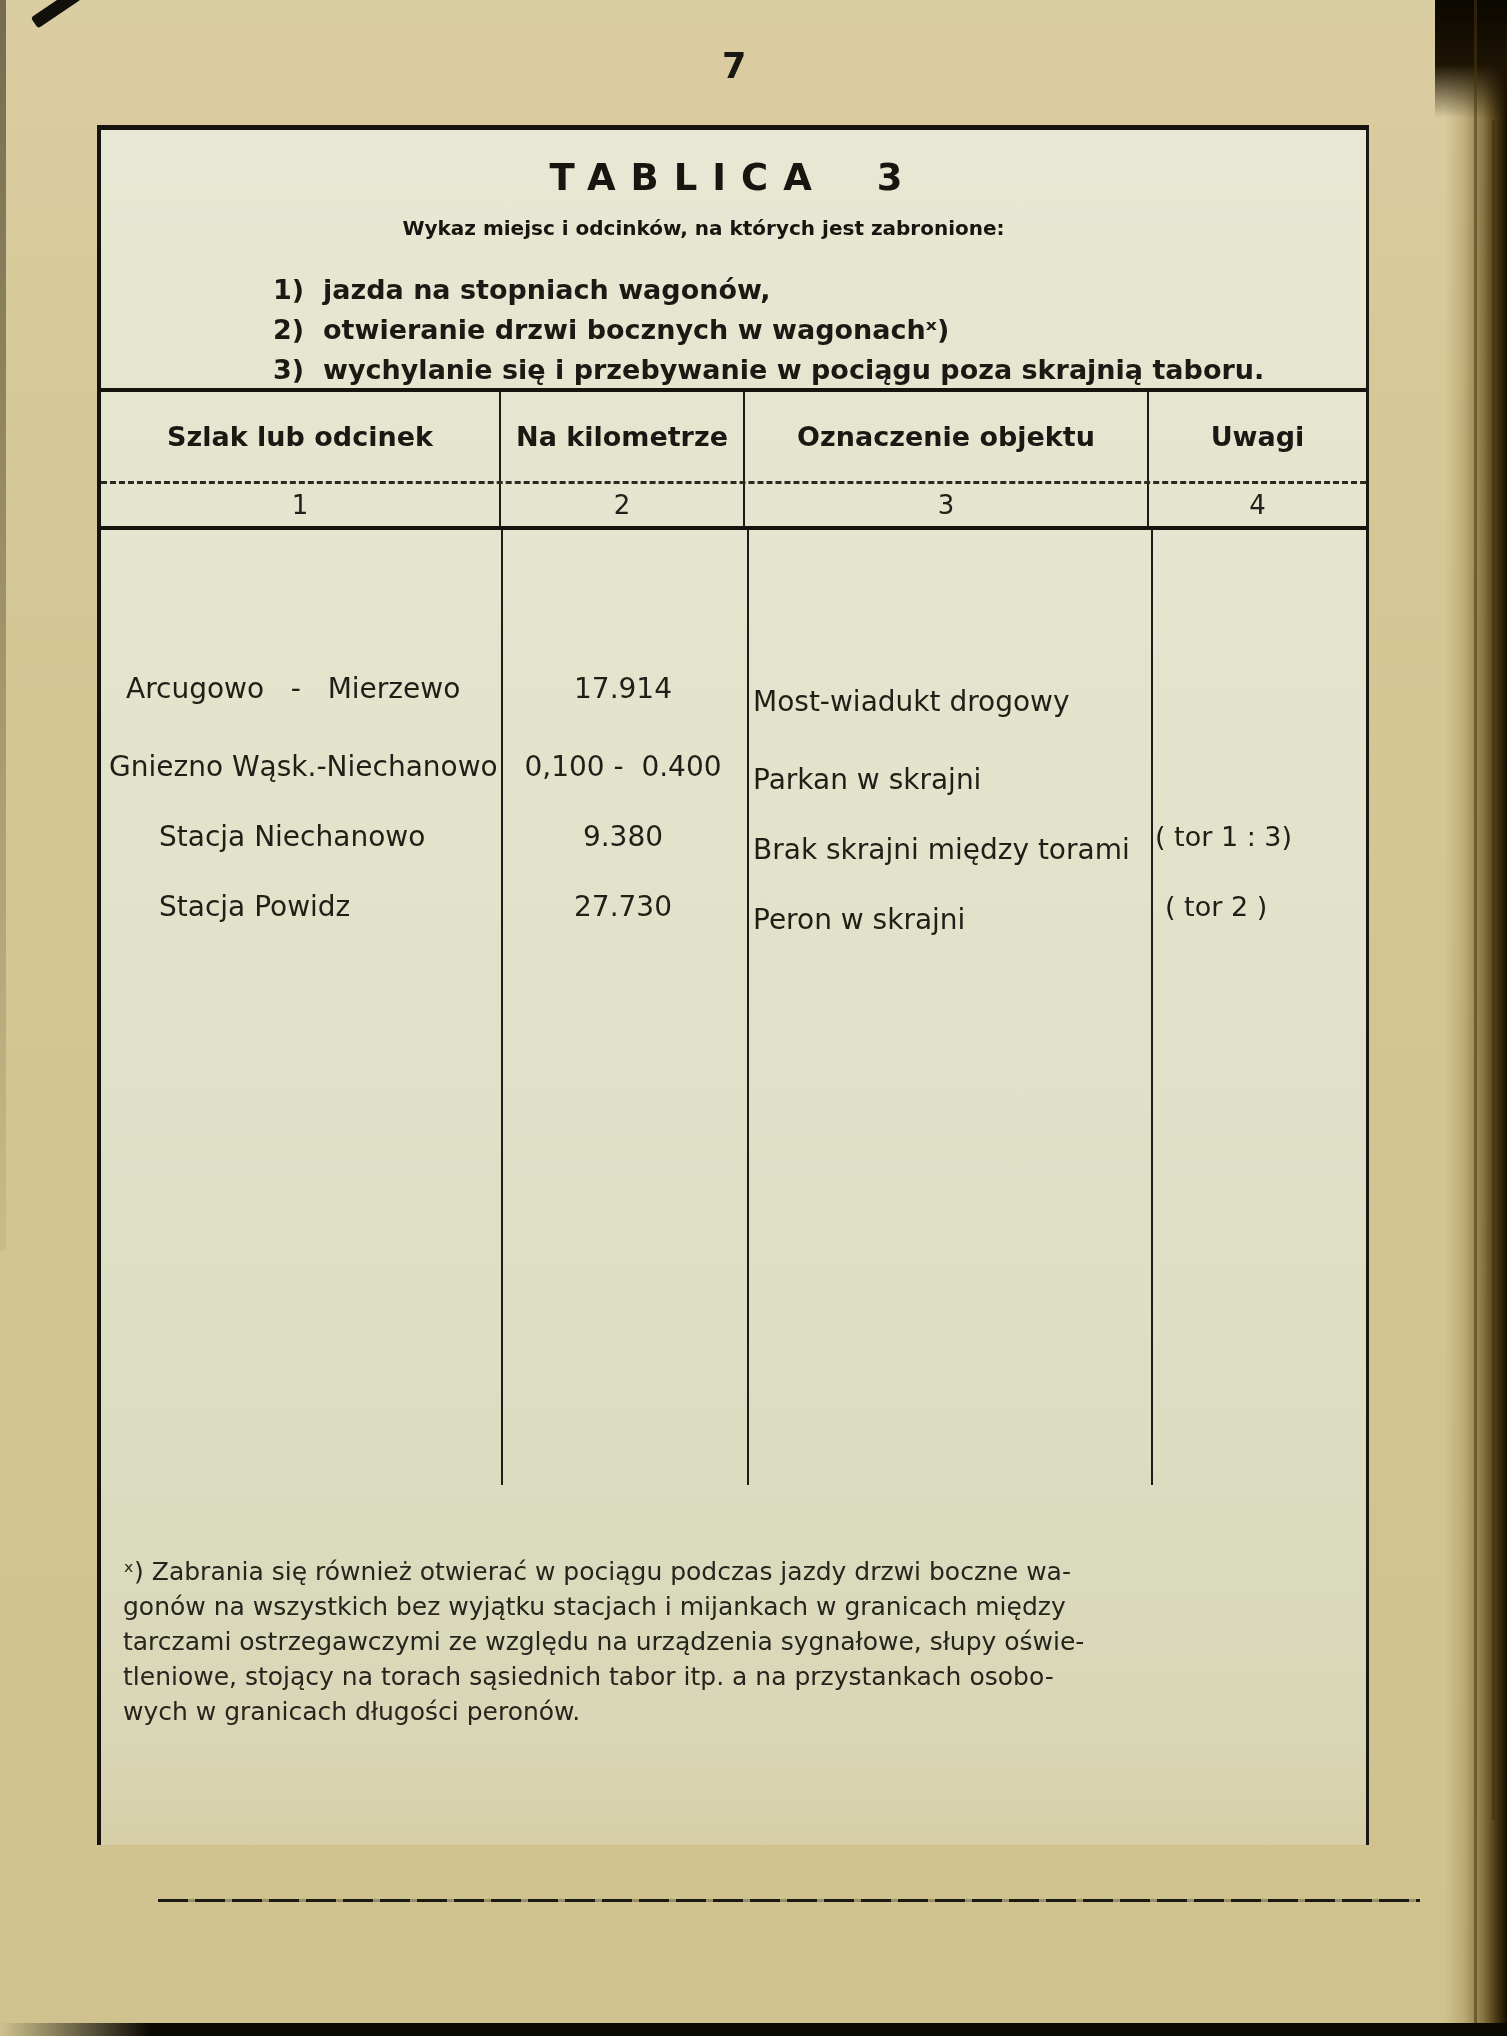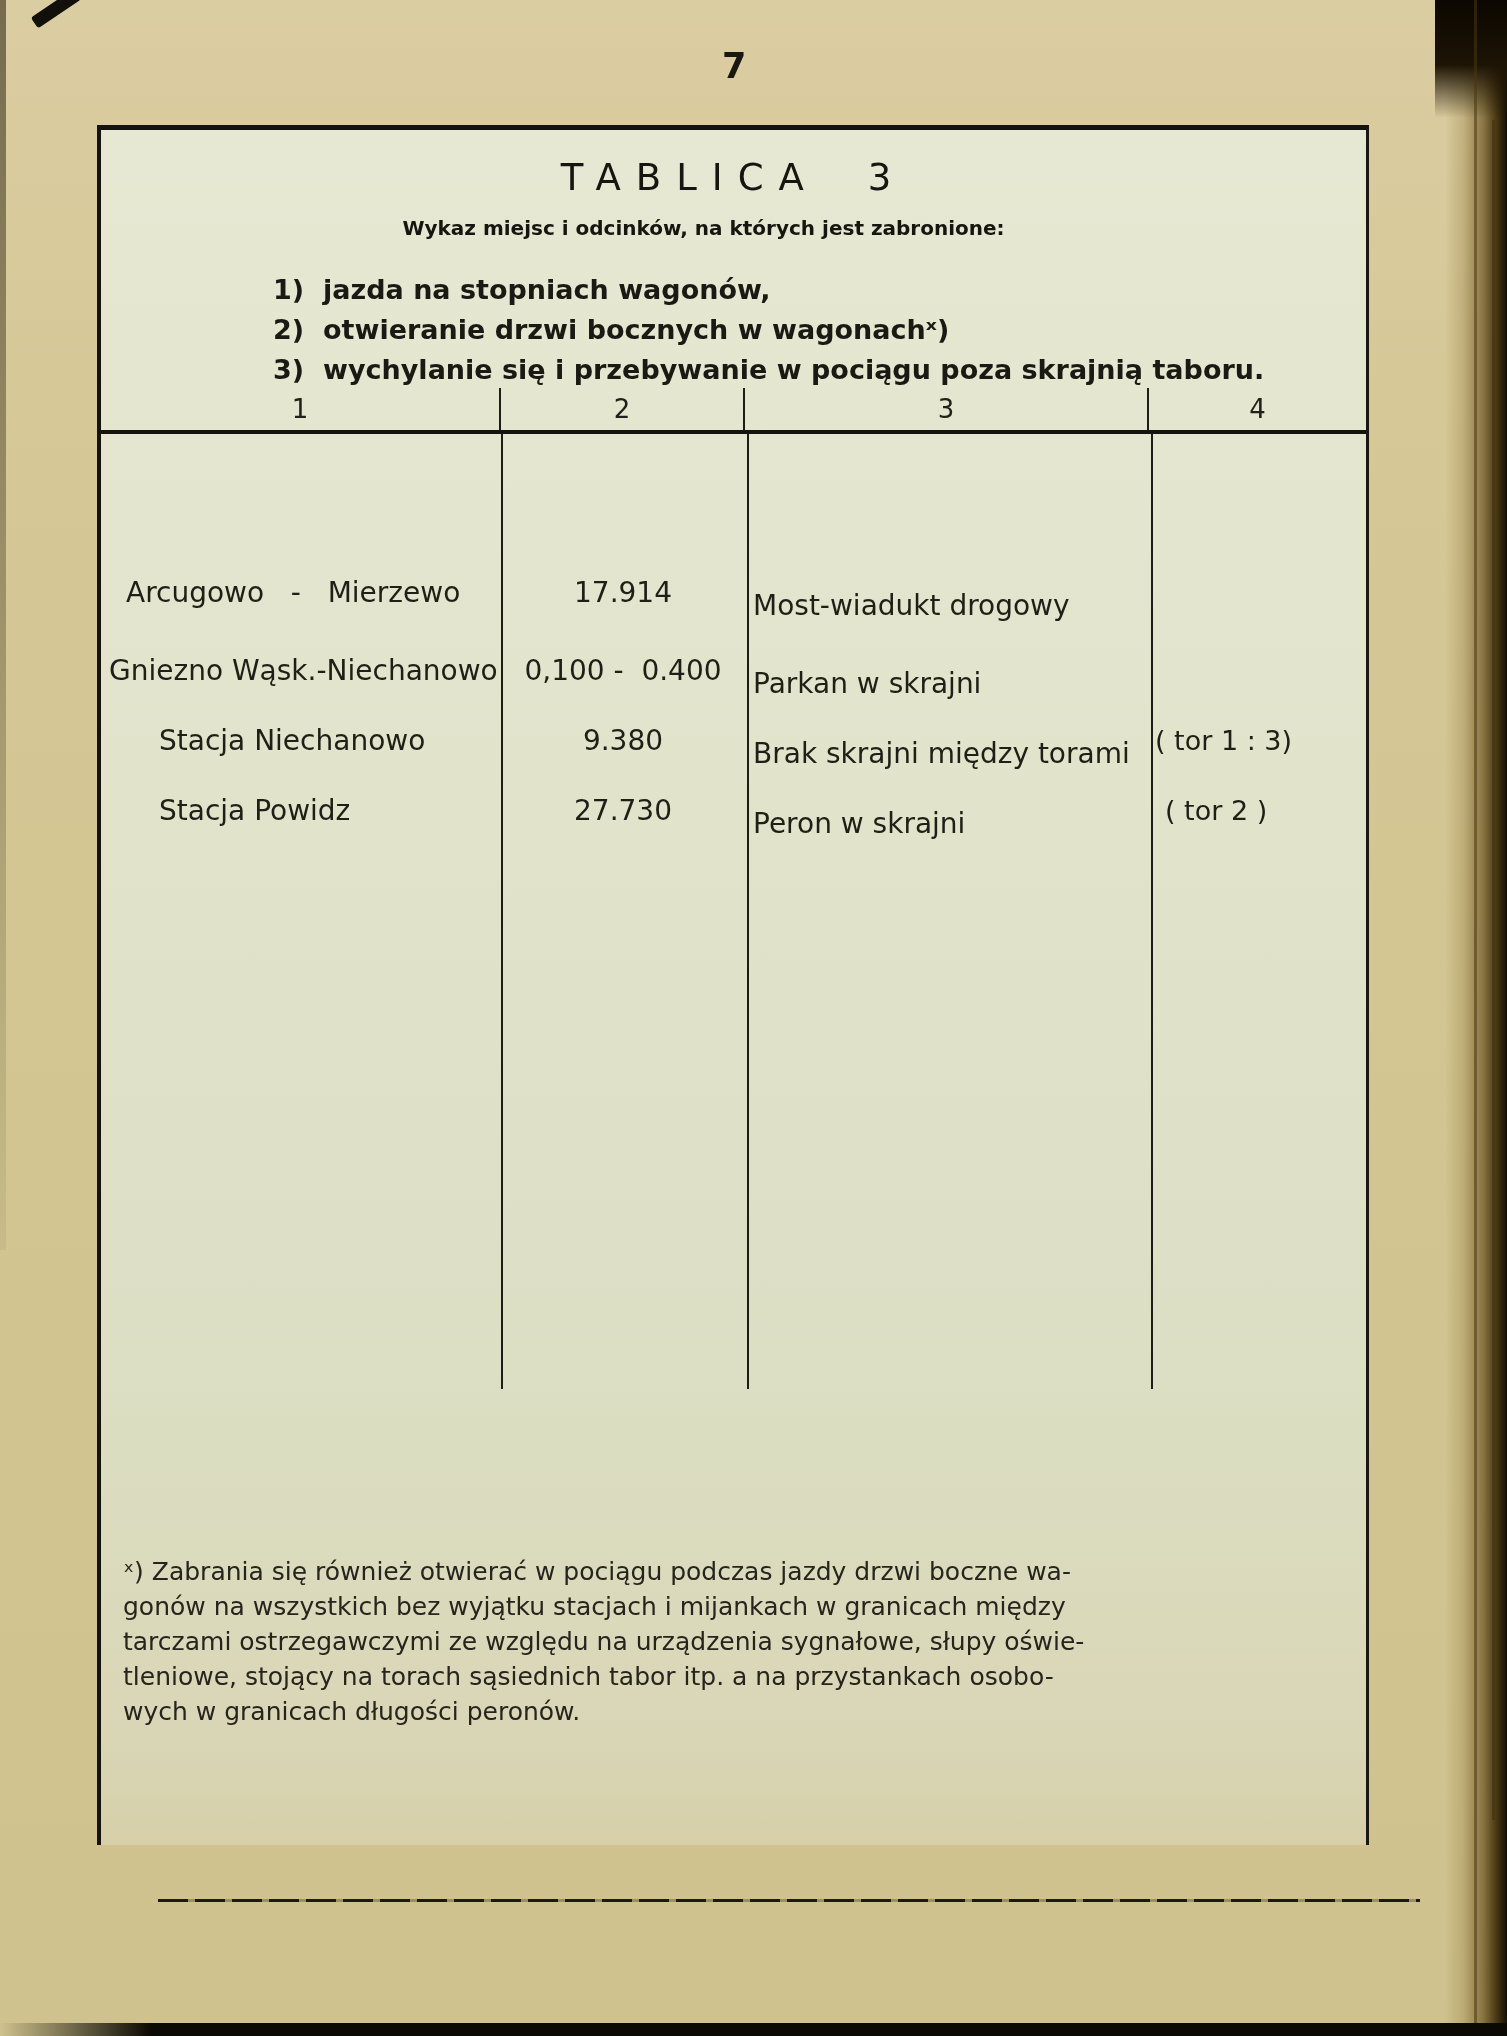--- a/index.html
+++ b/index.html
@@ -31,21 +31,21 @@
   
   .content-box{
     position:absolute;left:97px;top:125px;width:1272px;height:1720px;
     box-sizing:border-box;
     border-top:5px solid #14130d;border-left:4px solid #14130d;border-right:3px solid #191812;
     background:linear-gradient(180deg,#e7e8d3 0%,#e1e3cb 40%,#dcdfc4 72%,#d9d6b6 94%,#d6cfa8 100%);
   }
 
   .title-block{position:relative;height:258px;}
   .doc-title{position:absolute;left:0;right:0;top:26px;text-align:center;
-    font-size:37px;font-weight:400;letter-spacing:15px;word-spacing:22px;color:#171510;}
+    font-size:37px;font-weight:700;letter-spacing:15px;word-spacing:22px;color:#171510;}
   .doc-subtitle{position:absolute;left:0;right:60px;top:86px;text-align:center;
     font-size:20px;font-weight:700;color:#171510;}
   .rules-list{position:absolute;left:172px;top:140px;}
   .rule{display:flex;gap:16px;font-size:27px;font-weight:600;line-height:40px;color:#1b1913;}
   .rule .num{min-width:34px;}
 
   
   .thead,.tnums,.trow{display:grid;grid-template-columns:400px 244px 404px auto;box-sizing:border-box;}
   .thead{height:96px;border-top:4px solid #15140e;border-bottom:3px dashed #2a2a20;align-items:center;}
   .thead .hcell{text-align:center;font-size:27px;font-weight:700;color:#1a1812;}
@@ -100,20 +100,26 @@
           <span class="num">2)</span>
           <span>otwieranie drzwi bocznych w wagonachˣ)</span>
         </div>
         <div class="rule">
           <span class="num">3)</span>
           <span>wychylanie się i przebywanie w pociągu poza skrajnią taboru.</span>
         </div>
       </div>
     </div>
 
+    <div class="thead">
+      <div class="hcell" style="border-right:2px solid #1d1c15;height:100%;display:flex;align-items:center;justify-content:center;">Szlak lub odcinek</div>
+      <div class="hcell" style="border-right:2px solid #1d1c15;height:100%;display:flex;align-items:center;justify-content:center;">Na kilometrze</div>
+      <div class="hcell" style="border-right:2px solid #1d1c15;height:100%;display:flex;align-items:center;justify-content:center;">Oznaczenie objektu</div>
+      <div class="hcell" style="height:100%;display:flex;align-items:center;justify-content:center;">Uwagi</div>
+    </div>
 
     <div class="tnums">
       <div class="ncell" style="border-right:2px solid #1d1c15;height:100%;display:flex;align-items:center;justify-content:center;">1</div>
       <div class="ncell" style="border-right:2px solid #1d1c15;height:100%;display:flex;align-items:center;justify-content:center;">2</div>
       <div class="ncell" style="border-right:2px solid #1d1c15;height:100%;display:flex;align-items:center;justify-content:center;">3</div>
       <div class="ncell" style="height:100%;display:flex;align-items:center;justify-content:center;">4</div>
     </div>
 
     <div class="tbody">
       <div class="colbg c1"></div>

